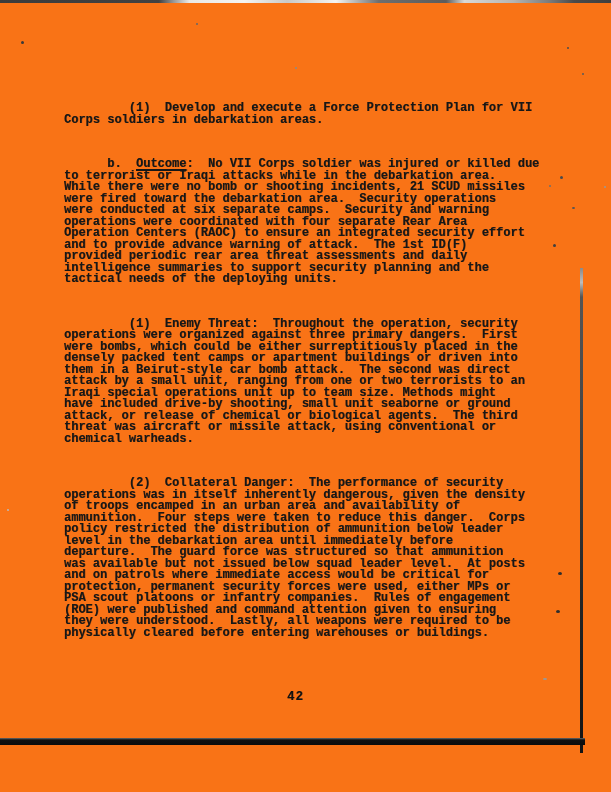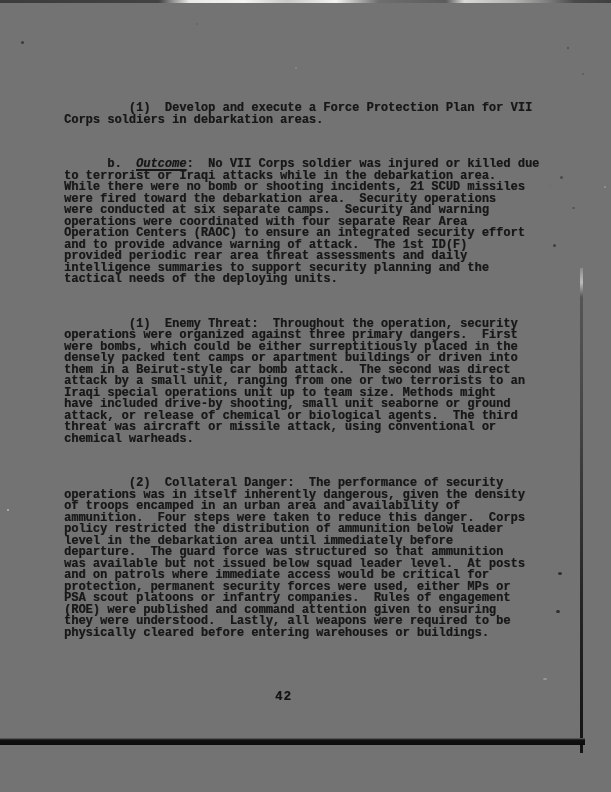--- a/index.html
+++ b/index.html
@@ -4,21 +4,21 @@
 <style>
   html, body { margin: 0; padding: 0; }
   body {
     width: 611px; height: 792px;
     background: #ffffff;
     font-family: "Liberation Mono", "DejaVu Sans Mono", monospace;
   }
   .page {
     position: relative;
     width: 611px; height: 792px;
-    background: #737373;
+    background: #f97316;
     overflow: hidden;
   }
   
   .top-band {
     position: absolute; left: 0; top: 0; width: 611px; height: 3px;
     background: linear-gradient(90deg,
       #3c3c3c 0%, #424242 26%, #9a9a9a 28.5%, #e9e9e7 31%,
       #f4f4f2 40%, #c9c9c7 47%, #f4f4f2 55%,
       #6e6e6e 62%, #5c5c5c 73%, #d9d9d7 76%,
       #b5b5b3 84%, #7a7a7a 90%, #4a4a4a 94%, #3f3f3f 100%);
@@ -40,24 +40,23 @@
     font: bold 12px/11.5px "Liberation Mono", "DejaVu Sans Mono", monospace;
     color: #171717;
     white-space: pre;
     text-shadow: 0.5px 0 0 rgba(25,25,25,0.55);
   }
   .para { margin: 0 0 10px 0; }
   .u {
     text-decoration: underline;
     text-underline-offset: 2px;
     text-decoration-thickness: 1.5px;
-    font-style: italic;
   }
   .pagenum {
-    position: absolute; left: 275px; top: 691px;
+    position: absolute; left: 287px; top: 691px;
     font: bold 12.5px/12px "Liberation Mono", "DejaVu Sans Mono", monospace;
     color: #131313;
     letter-spacing: 1px;
     text-shadow: 0.5px 0 0 rgba(25,25,25,0.55);
   }
   .speck { position: absolute; border-radius: 50%; }
 </style>
 </head>
 <body>
 

